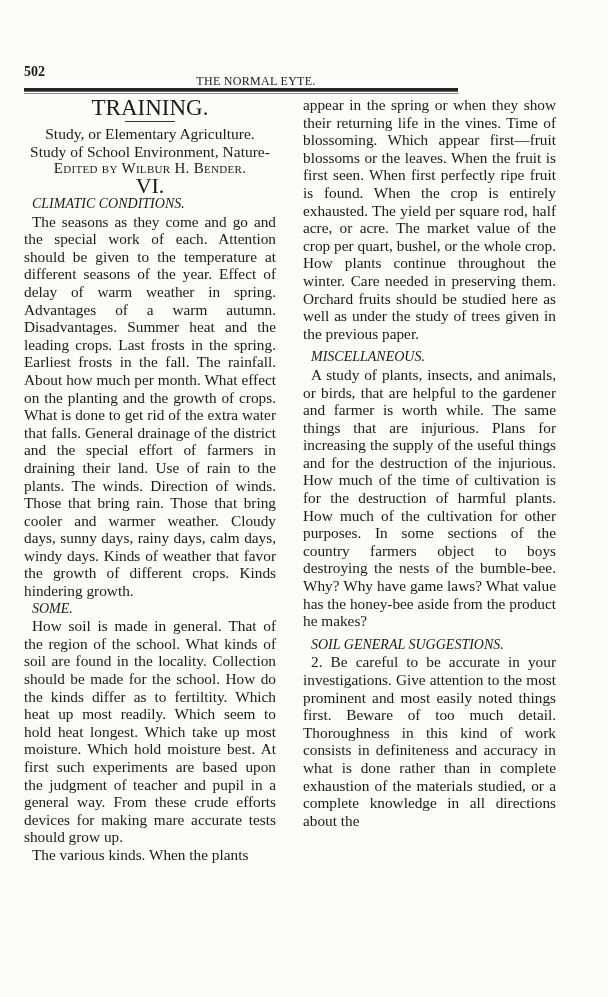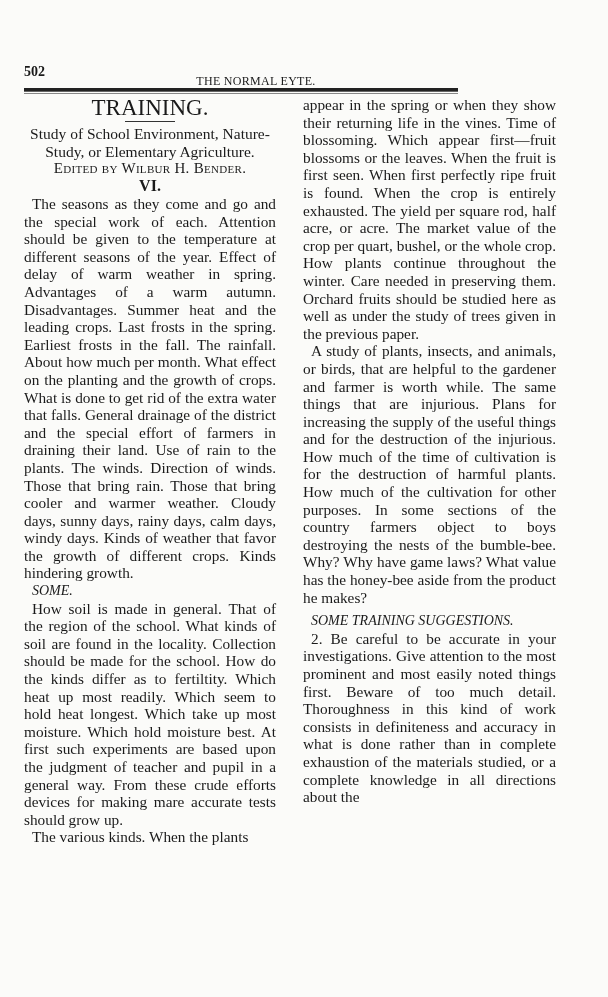--- a/index.html
+++ b/index.html
@@ -43,54 +43,56 @@
     text-align: center; font-size: 23px; line-height: 20px; margin-top: 2px;
   }
   .title-rule { width: 50px; height: 1px; background: #333; margin: 3px auto 3px auto; }
   .subtitle {
     text-align: center; font-size: 15.5px; line-height: 18px;
   }
   .editor {
     text-align: center; font-size: 15px; line-height: 15px;
     font-variant: small-caps; letter-spacing: 0.3px;
   }
-  .numeral { text-align: center; font-size: 16px; line-height: 19px; font-weight: bold; }
+  .numeral { text-align: center; font-size: 22px; line-height: 19px; }
   .subhead { font-style: italic; font-size: 14px; line-height: 17.6px; padding-left: 8px; margin: 0; }
   .subhead.spaced { margin-top: 6px; }
   p { margin: 0; text-indent: 8px; }
   p.cont { text-indent: 0; }
 </style>
 </head>
 <body>
 
 <div class="page">
   <div class="running-head">
     <span class="page-number">502</span>
     <div class="journal-title">THE NORMAL EYTE.</div>
   </div>
   <div class="head-rule"></div>
   <div class="head-rule2"></div>
 
   <div class="col col-left">
     <div class="section-title">TRAINING.</div>
     <div class="title-rule"></div>
+    <div class="subtitle">Study, or Elementary Agriculture.</div>
     <div class="subtitle">Study of School Environment, Nature-</div>
-    <div class="subtitle">Study, or Elementary Agriculture.</div>
     <div class="editor">Edited by Wilbur H. Bender.</div>
     <div class="numeral">VI.</div>
 
+    <div class="subhead">CLIMATIC CONDITIONS.</div>
     <p>The seasons as they come and go and the special work of each. Attention should be given to the temperature at different seasons of the year. Effect of delay of warm weather in spring. Advantages of a warm autumn. Disadvantages. Summer heat and the leading crops. Last frosts in the spring. Earliest frosts in the fall. The rainfall. About how much per month. What effect on the planting and the growth of crops. What is done to get rid of the extra water that falls. General drainage of the district and the special effort of farmers in draining their land. Use of rain to the plants. The winds. Direction of winds. Those that bring rain. Those that bring cooler and warmer weather. Cloudy days, sunny days, rainy days, calm days, windy days. Kinds of weather that favor the growth of different crops. Kinds hindering growth.</p>
 
     <div class="subhead">SOME.</div>
     <p>How soil is made in general. That of the region of the school. What kinds of soil are found in the locality. Collection should be made for the school. How do the kinds differ as to fertiltity. Which heat up most readily. Which seem to hold heat longest. Which take up most moisture. Which hold moisture best. At first such experiments are based upon the judgment of teacher and pupil in a general way. From these crude efforts devices for making mare accurate tests should grow up.</p>
 
     <p>The various kinds. When the plants</p>
   </div>
 
   <div class="col col-right">
     <p class="cont">appear in the spring or when they show their returning life in the vines. Time of blossoming. Which appear first—fruit blossoms or the leaves. When the fruit is first seen. When first perfectly ripe fruit is found. When the crop is entirely exhausted. The yield per square rod, half acre, or acre. The market value of the crop per quart, bushel, or the whole crop. How plants continue throughout the winter. Care needed in preserving them. Orchard fruits should be studied here as well as under the study of trees given in the previous paper.</p>
 
+    <div class="subhead spaced">MISCELLANEOUS.</div>
     <p>A study of plants, insects, and animals, or birds, that are helpful to the gardener and farmer is worth while. The same things that are injurious. Plans for increasing the supply of the useful things and for the destruction of the injurious. How much of the time of cultivation is for the destruction of harmful plants. How much of the cultivation for other purposes. In some sections of the country farmers object to boys destroying the nests of the bumble-bee. Why? Why have game laws? What value has the honey-bee aside from the product he makes?</p>
 
-    <div class="subhead spaced">SOME TRAINING SUGGESTIONS.</div>
+    <div class="subhead spaced">SOIL GENERAL SUGGESTIONS.</div>
     <p>2. Be careful to be accurate in your investigations. Give attention to the most prominent and most easily noted things first. Beware of too much detail. Thoroughness in this kind of work consists in definiteness and accuracy in what is done rather than in complete exhaustion of the materials studied, or a complete knowledge in all directions about the</p>
   </div>
 </div>
 
 </body></html>

